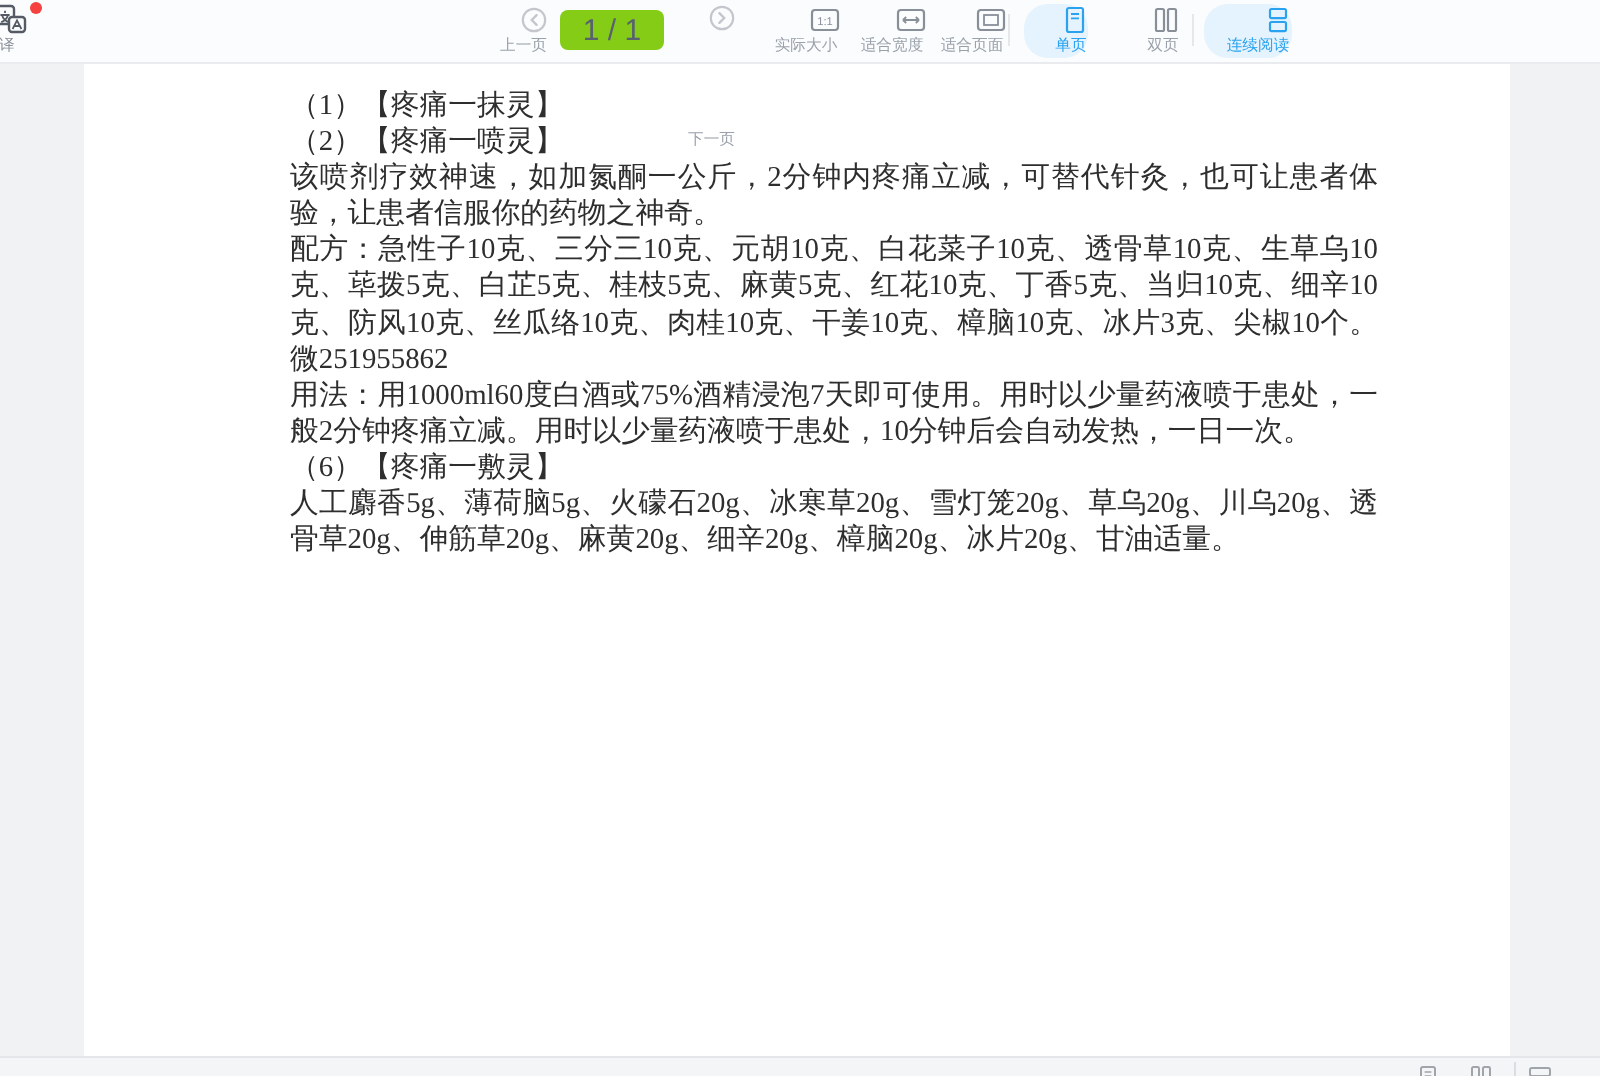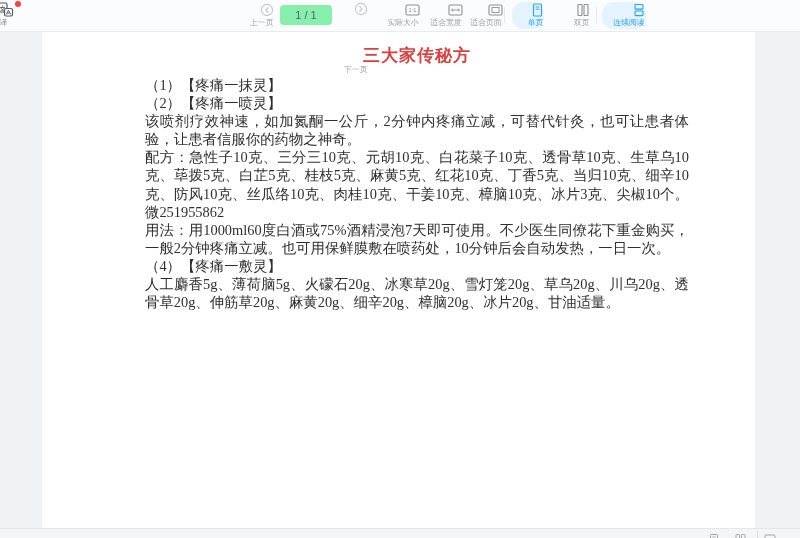--- a/index.html
+++ b/index.html
@@ -18,22 +18,22 @@
     align-items:flex-end;justify-content:flex-start;height:27px;
     border-radius:3px;cursor:pointer;
   }
   .tb-item .ic{height:15px;display:flex;align-items:center;justify-content:center;}
   .tb-item .lb{font-size:8.5px;color:#9ba1ab;line-height:10px;white-space:nowrap;transform:scale(.92);}
   .tb-item.active{background:#e4f3fd;border-radius:12px;}
   .tb-item.active .lb{color:#2ba2ef;}
   .tb-sep{position:absolute;top:7px;width:1px;height:16px;background:#e5e7ea;}
   .pagebox{
     position:absolute;left:280px;top:5px;width:52px;height:20px;
-    background:#86efac;border-radius:4px;display:flex;align-items:center;
-    justify-content:center;font-size:11px;color:#596070;cursor:pointer;
+    background:#84cc16;border-radius:4px;display:flex;align-items:center;
+    justify-content:center;font-size:15px;color:#596070;cursor:pointer;
   }
   .translate-wrap{position:absolute;left:-9px;top:1px;width:40px;height:29px;cursor:pointer;}
   .translate-wrap .ic{position:absolute;left:6px;top:1px;}
   .translate-wrap .lb{position:absolute;left:0px;top:16px;font-size:8.5px;color:#8c929c;white-space:nowrap;transform:scale(.92);}
   .red-dot{position:absolute;left:24px;top:0px;width:6px;height:6px;border-radius:50%;background:#f5413f;}
   
   .canvas{position:absolute;top:32px;left:0;width:800px;height:506px;overflow:hidden;}
   .page{
     position:absolute;left:42px;top:0;width:713px;height:520px;
     background:#ffffff;overflow:hidden;
@@ -160,27 +160,26 @@
           <rect x="3" y="8" width="8" height="4.6" rx="0.8" fill="none" stroke="#2ba2ef" stroke-width="1.1"></rect>
         </svg>
     </span>
     <span class="lb">连续阅读</span>
   </div>
 </div>
 
 <div class="canvas">
   <div class="page">
     <div class="doc">
-      <h1 class="doc-title">三大家传秘方</h1>
       <p>（1）【疼痛一抹灵】</p>
       <p>（2）【疼痛一喷灵】</p>
       <p>该喷剂疗效神速，如加氮酮一公斤，2分钟内疼痛立减，可替代针灸，也可让患者体验，让患者信服你的药物之神奇。</p>
       <p>配方：急性子10克、三分三10克、元胡10克、白花菜子10克、透骨草10克、生草乌10克、荜拨5克、白芷5克、桂枝5克、麻黄5克、红花10克、丁香5克、当归10克、细辛10克、防风10克、丝瓜络10克、肉桂10克、干姜10克、樟脑10克、冰片3克、尖椒10个。微251955862</p>
-      <p>用法：用1000ml60度白酒或75%酒精浸泡7天即可使用。不少医生同僚花下重金购买，一般2分钟疼痛立减。也可用保鲜膜敷在喷药处，10分钟后会自动发热，一日一次。</p>
-      <p>（4）【疼痛一敷灵】</p>
+      <p>用法：用1000ml60度白酒或75%酒精浸泡7天即可使用。用时以少量药液喷于患处，一般2分钟疼痛立减。用时以少量药液喷于患处，10分钟后会自动发热，一日一次。</p>
+      <p>（6）【疼痛一敷灵】</p>
       <p>人工麝香5g、薄荷脑5g、火礞石20g、冰寒草20g、雪灯笼20g、草乌20g、川乌20g、透骨草20g、伸筋草20g、麻黄20g、细辛20g、樟脑20g、冰片20g、甘油适量。</p>
     </div>
   </div>
 </div>
 
 <div class="bottombar">
   <span class="bb-ic" style="left:709px;">
     <svg width="10" height="11" viewBox="0 0 10 11">
         <rect x="1.5" y="0.5" width="7" height="10" rx="1" fill="none" stroke="#a0a4ab" stroke-width="1"></rect>
         <path d="M3.3 3h3.4M3.3 5h3.4" stroke="#a0a4ab" stroke-width="0.8"></path>

